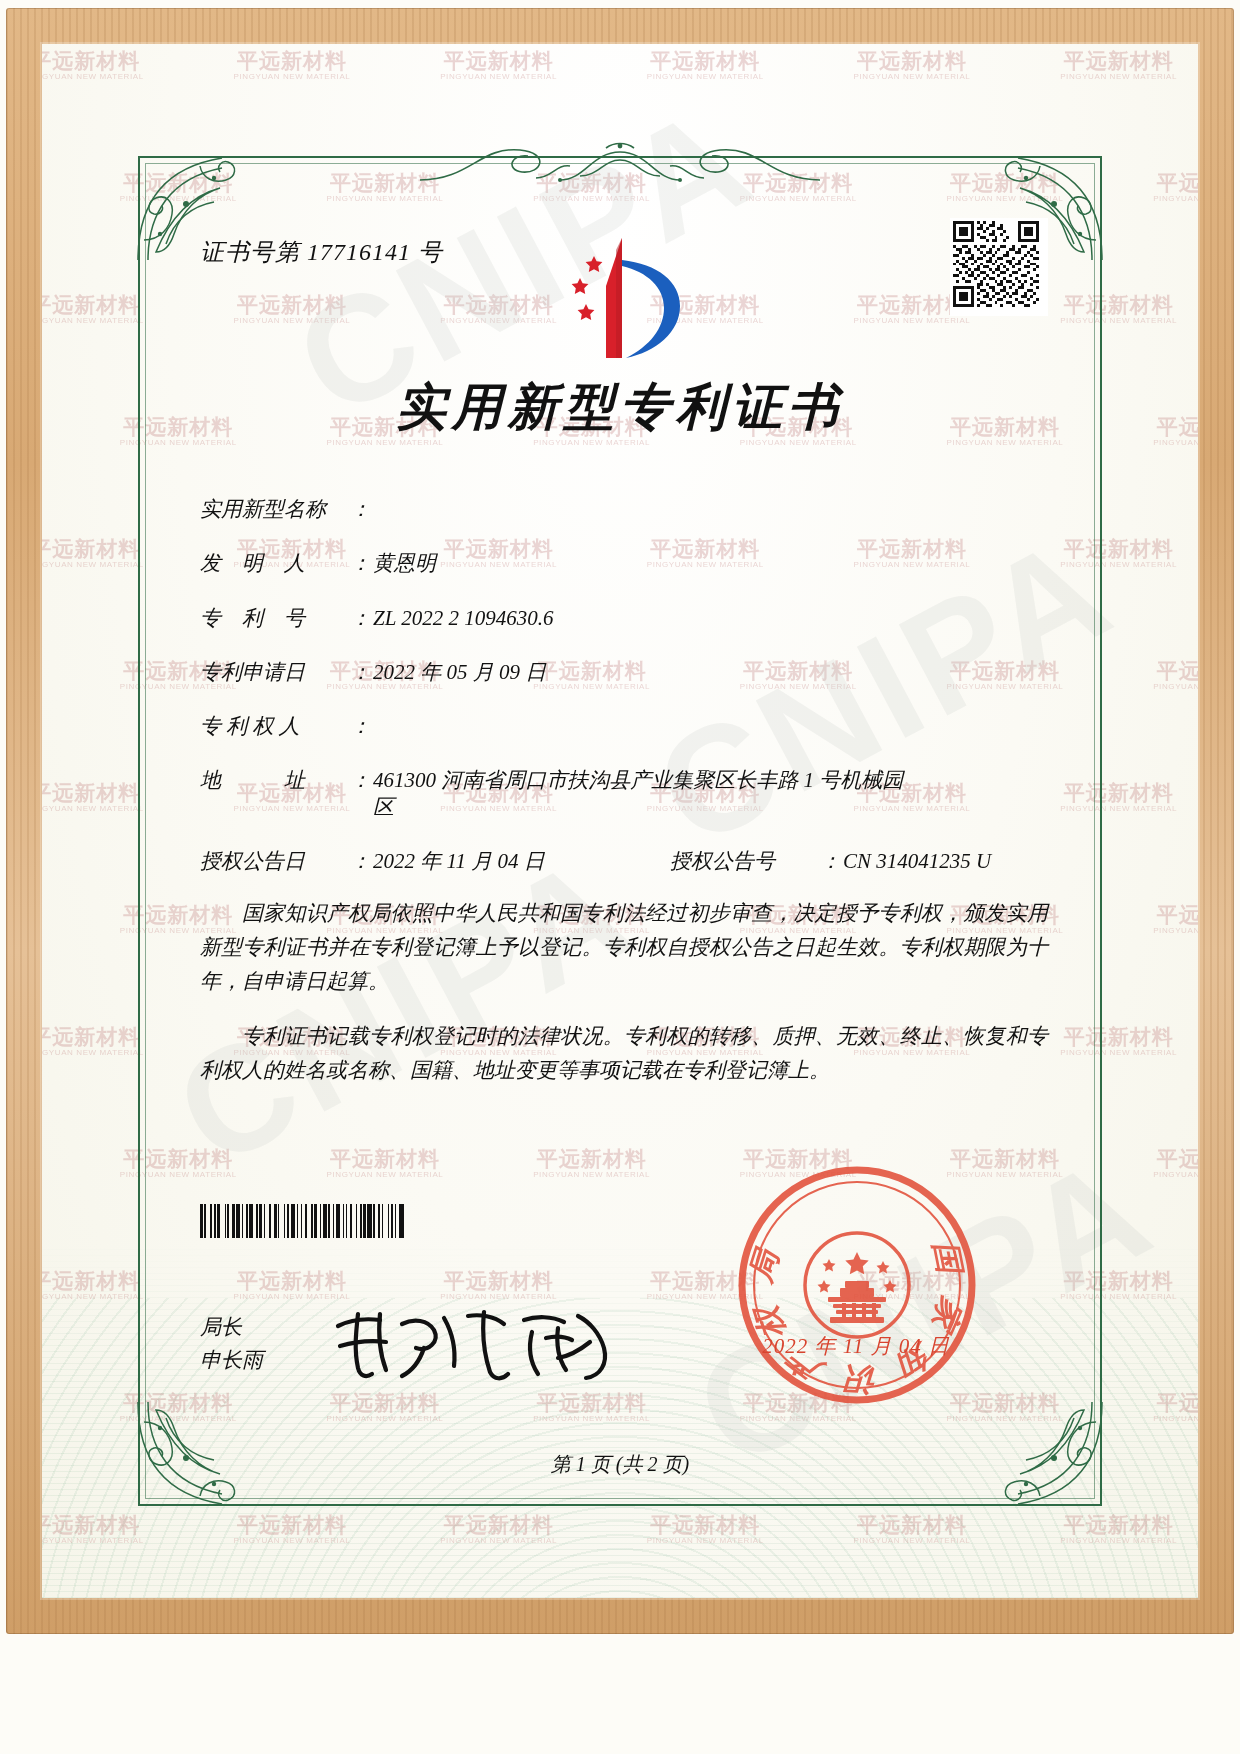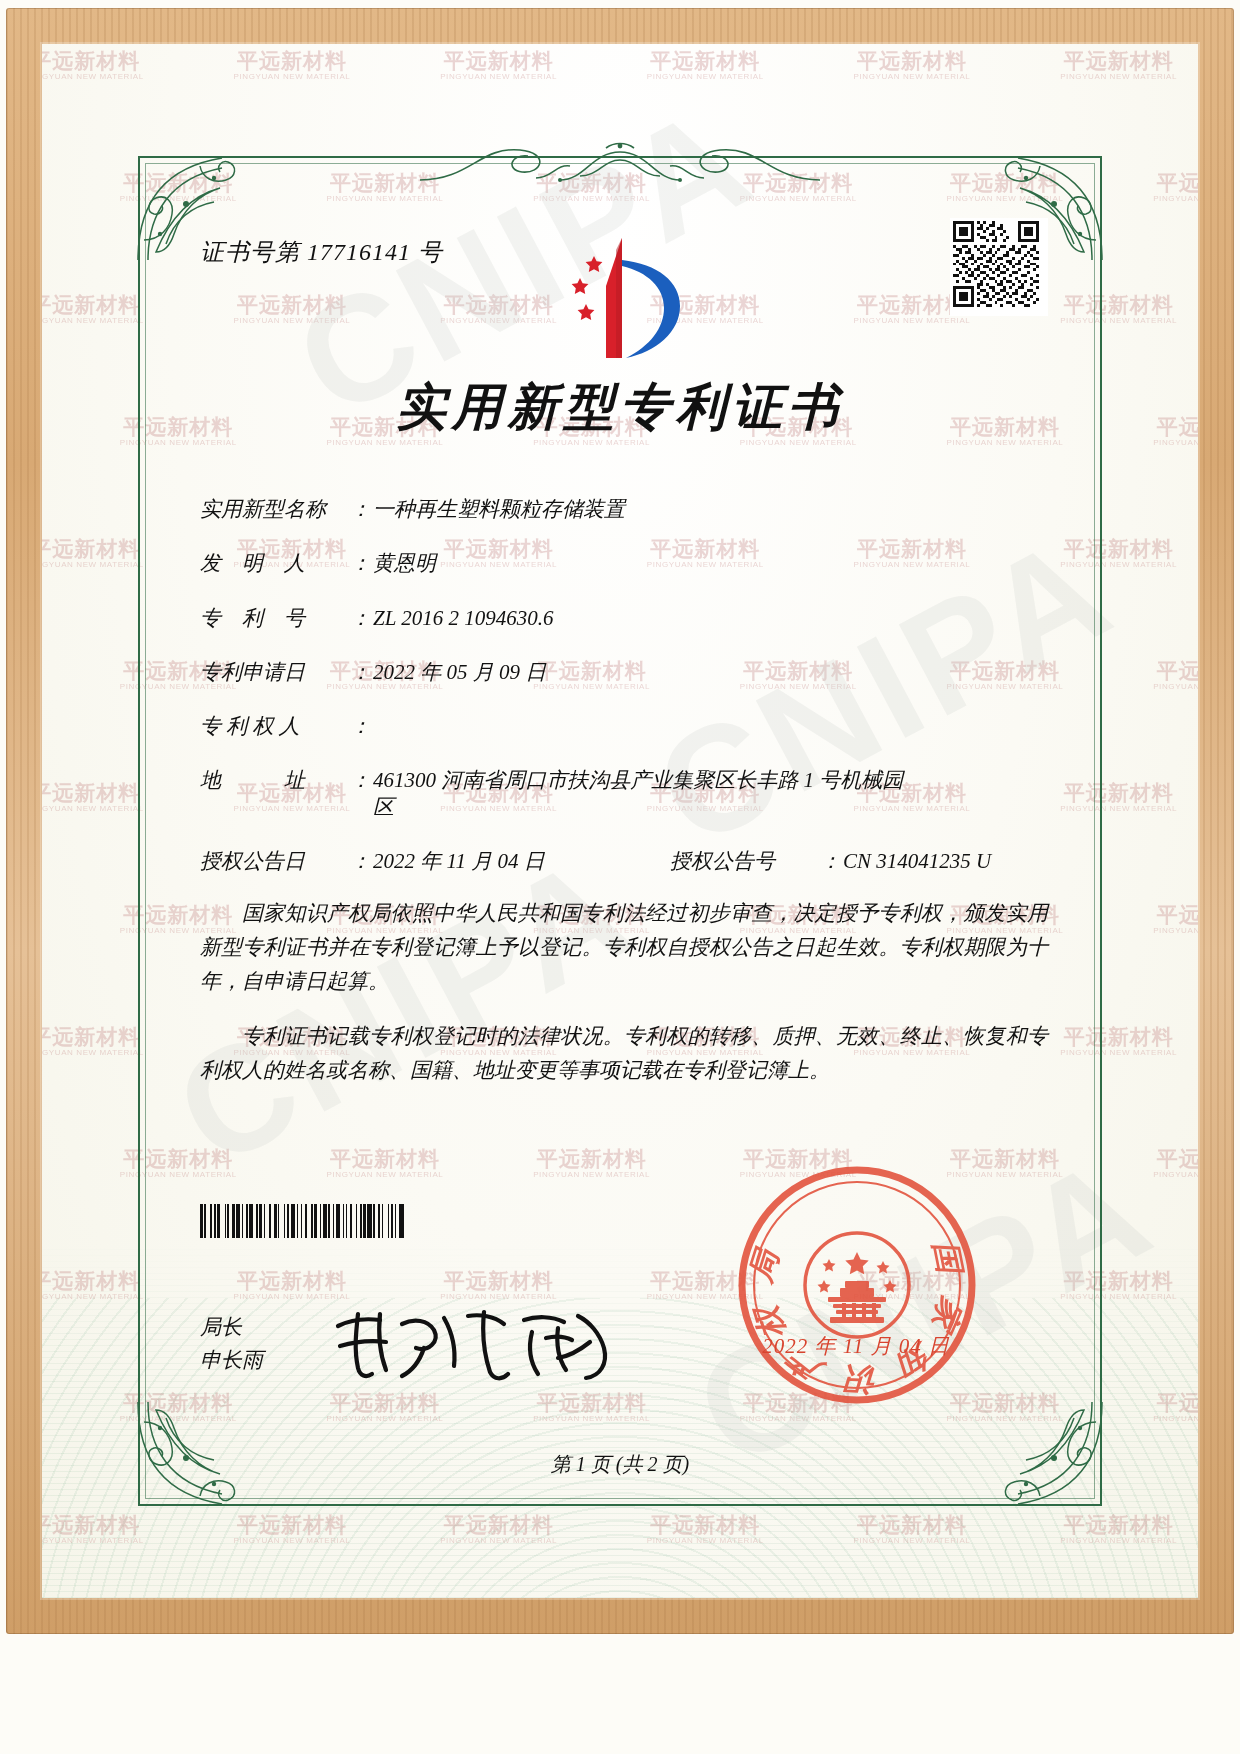--- a/index.html
+++ b/index.html
@@ -908,33 +908,32 @@
           </g>
         </svg>
 
         <div class="main-title">实用新型专利证书</div>
 
         <div class="fields">
 
           <div class="field-row">
             <span class="field-label">实用新型名称</span>
             <span class="field-colon">：</span>
-            <span class="field-value">一种再生塑料颗粒存储装置</span>
           </div>
 
           <div class="field-row">
             <span class="field-label">发　明　人</span>
             <span class="field-colon">：</span>
             <span class="field-value">黄恩明</span>
           </div>
 
           <div class="field-row">
             <span class="field-label">专　利　号</span>
             <span class="field-colon">：</span>
-            <span class="field-value">ZL 2016 2 1094630.6</span>
+            <span class="field-value">ZL 2022 2 1094630.6</span>
           </div>
 
           <div class="field-row">
             <span class="field-label">专利申请日</span>
             <span class="field-colon">：</span>
             <span class="field-value">2022 年 05 月 09 日</span>
           </div>
 
           <div class="field-row">
             <span class="field-label">专 利 权 人</span>

